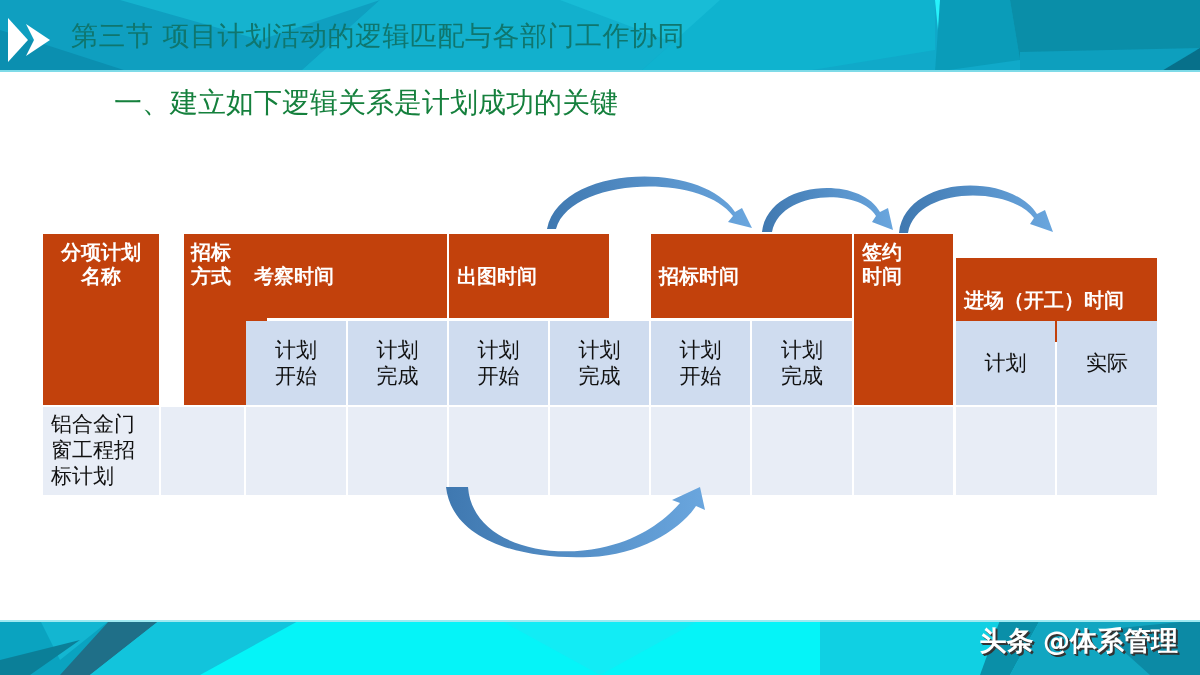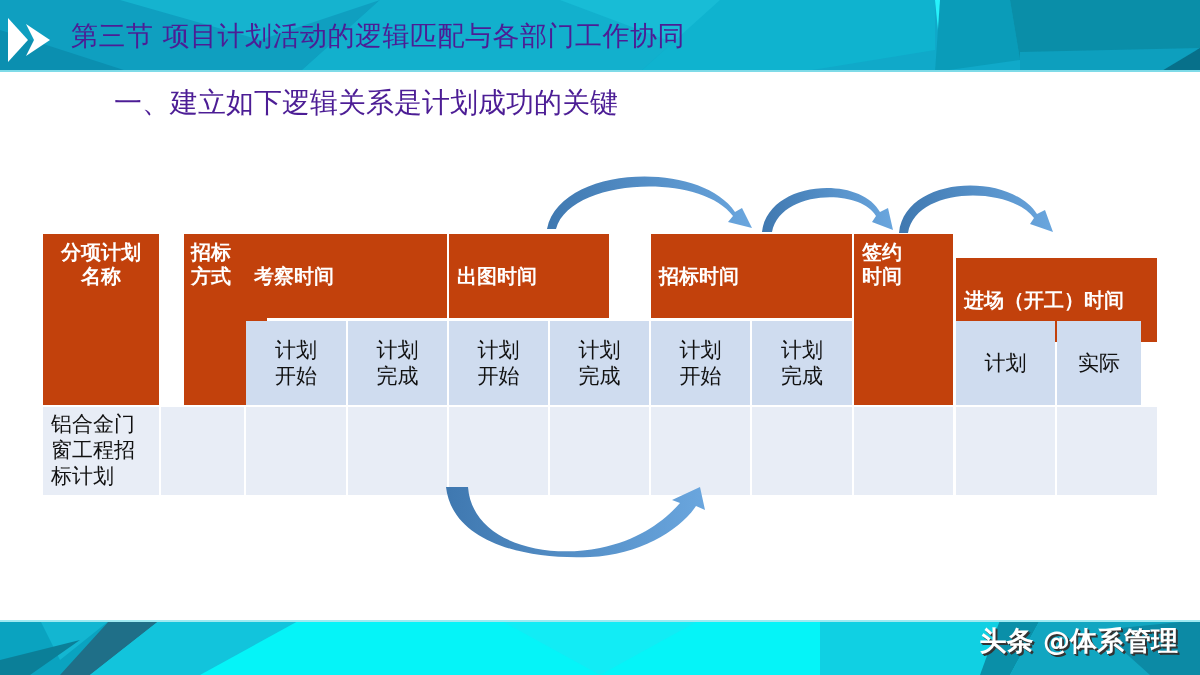--- a/index.html
+++ b/index.html
@@ -1,22 +1,22 @@
 <!DOCTYPE html>
 <html><head>
 <meta charset="utf-8">
 <style>
   html,body{margin:0;padding:0;}
   body{width:1200px;height:675px;position:relative;overflow:hidden;background:#ffffff;font-family:"DejaVu Sans","Liberation Sans",sans-serif;}
   .banner-top{position:absolute;left:0;top:0;width:1200px;height:72px;overflow:hidden;background:#10a9c9;}
   .banner-top svg,.banner-bottom svg{position:absolute;left:0;top:0;}
   .banner-top .line{position:absolute;left:0;bottom:0;width:100%;height:2px;background:#7fdbe8;}
   .logo{position:absolute;left:8px;top:18px;width:44px;height:44px;}
-  .section-title{position:absolute;left:71px;top:18px;font-size:27px;color:#4c1d95;letter-spacing:0.5px;white-space:nowrap;}
-  .subtitle{position:absolute;left:114px;top:84px;font-size:28px;color:#4c1d95;white-space:nowrap;}
+  .section-title{position:absolute;left:71px;top:18px;font-size:27px;color:#0f766e;letter-spacing:0.5px;white-space:nowrap;}
+  .subtitle{position:absolute;left:114px;top:84px;font-size:28px;color:#15803d;white-space:nowrap;}
   .banner-bottom{position:absolute;left:0;top:620px;width:1200px;height:55px;overflow:hidden;background:#11c4da;}
   .banner-bottom .line{position:absolute;left:0;top:0;width:100%;height:2px;background:#9fe9f1;}
   .watermark{position:absolute;right:22px;top:623px;font-size:27px;font-weight:bold;color:#ffffff;text-shadow:2px 2px 0 #333,1px 1px 0 #333;white-space:nowrap;}
   .cell{position:absolute;box-sizing:border-box;}
   .hdr{background:#c2410c;color:#ffffff;font-weight:bold;font-size:20px;line-height:24px;}
   .sub{background:#cfdcef;color:#111;font-size:21px;line-height:26px;display:flex;align-items:center;justify-content:center;text-align:center;}
   .data{background:#e8edf6;}
   .name{color:#111;font-size:21px;line-height:26px;padding:4px 0 0 8px;}
   .arrows{position:absolute;left:0;top:0;}
 </style>
@@ -96,21 +96,21 @@
         <div>开始</div>
       </div>
   </div>
   <div class="cell sub" style="left:752px;top:321px;width:100px;height:84px;">
     <div>
         <div>计划</div>
         <div>完成</div>
       </div>
   </div>
   <div class="cell sub" style="left:956px;top:321px;width:99px;height:84px;">计划</div>
-  <div class="cell sub" style="left:1057px;top:321px;width:84px;height:84px;">实际</div>
+  <div class="cell sub" style="left:1057px;top:321px;width:100px;height:84px;">实际</div>
 
   <div class="cell data name" style="left:43px;top:407px;width:116px;height:88px;">
     <div>铝合金门</div>
     <div>窗工程招</div>
     <div>标计划</div>
   </div>
   <div class="cell data" style="left:161px;top:407px;width:83px;height:88px;"></div>
   <div class="cell data" style="left:246px;top:407px;width:100px;height:88px;"></div>
   <div class="cell data" style="left:348px;top:407px;width:99px;height:88px;"></div>
   <div class="cell data" style="left:449px;top:407px;width:99px;height:88px;"></div>

